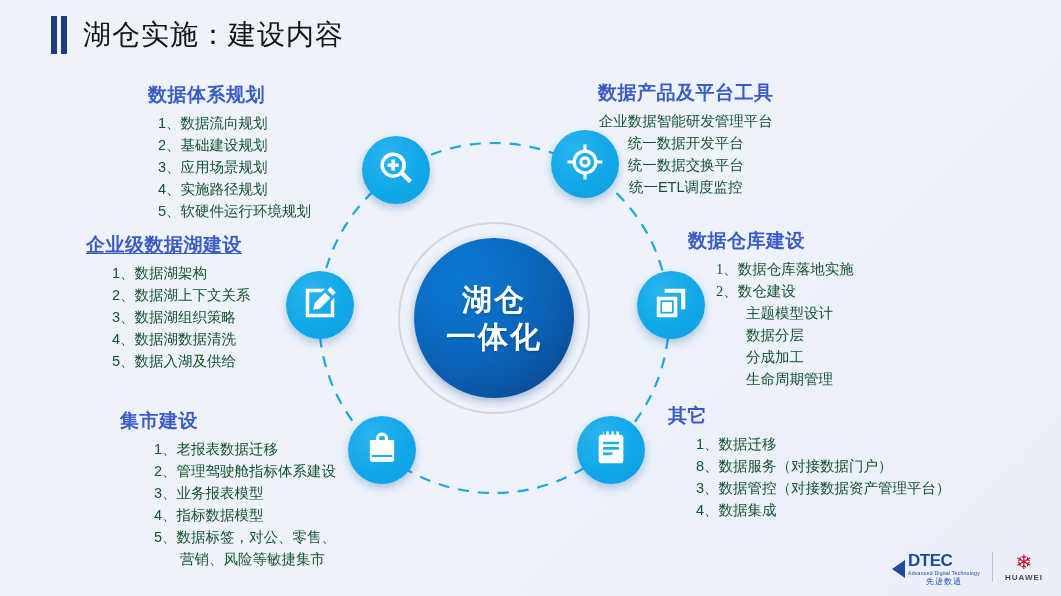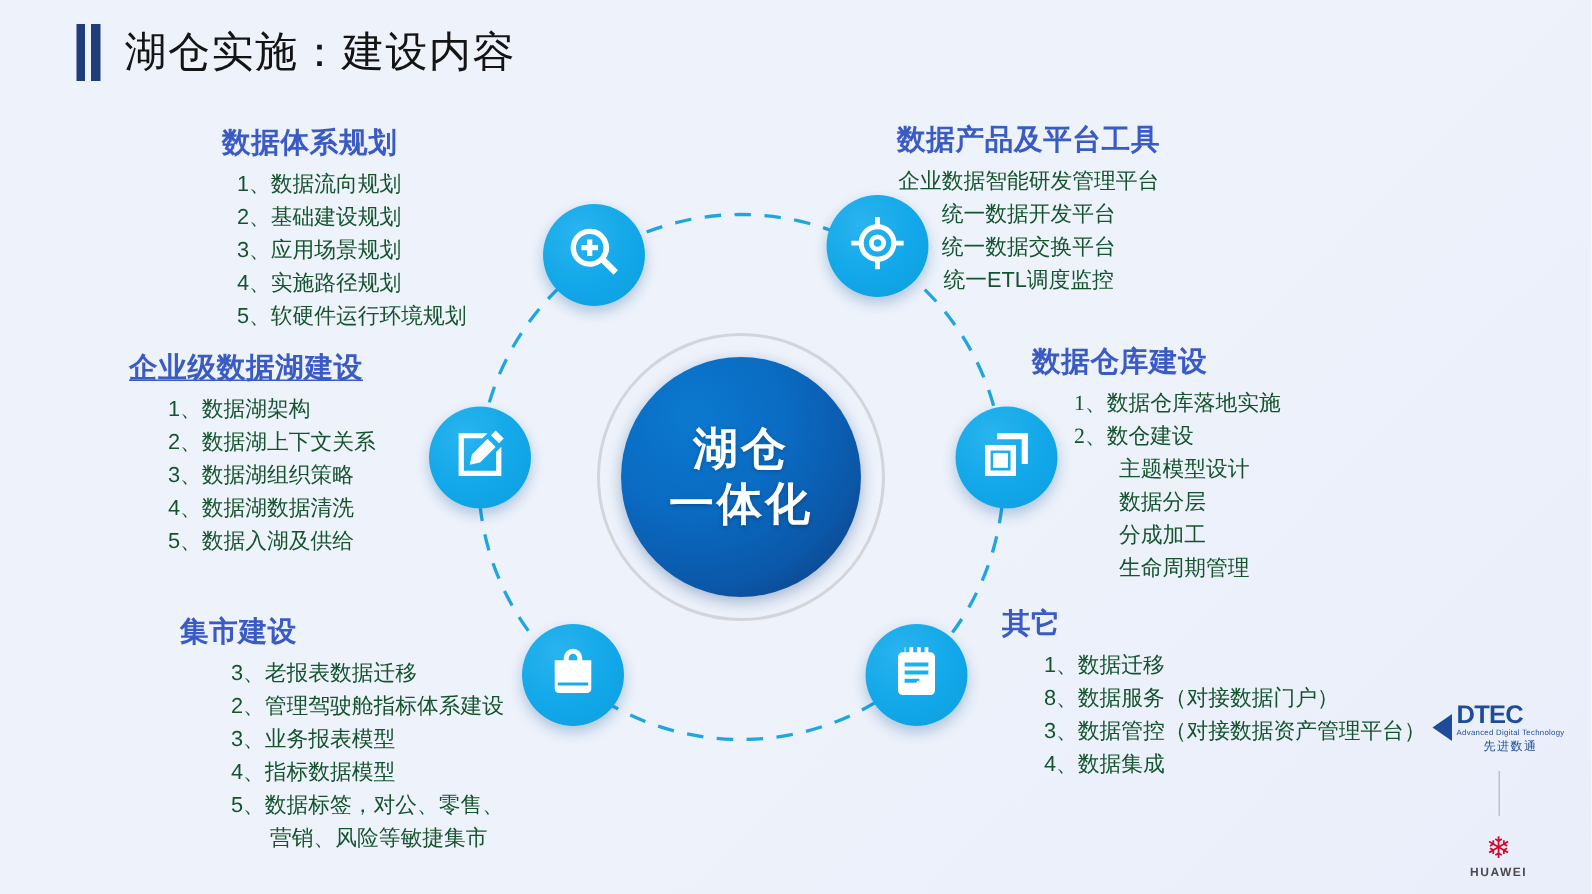--- a/index.html
+++ b/index.html
@@ -155,23 +155,21 @@
 
   .b-other       { left: 668px; top: 403px; }
   .b-other ul    { margin-left: 28px; }
 
   
   .footer-logos {
     position: absolute;
     right: 18px;
     bottom: 10px;
     display: flex;
-    align-items: center;
     gap: 12px;
-    flex-direction: column;
   }
   .logo-dtec { display: flex; align-items: center; gap: 3px; }
   .dtec-mark {
     width: 0; height: 0;
     border-top: 9px solid transparent;
     border-bottom: 9px solid transparent;
     border-right: 13px solid #1f4b9b;
   }
   .dtec-text { display: flex; flex-direction: column; line-height: 1; }
   .dtec-main { font-size: 17px; font-weight: bold; color: #1f4b9b; letter-spacing: -0.5px; }
@@ -295,21 +293,21 @@
     <li class="sub">主题模型设计</li>
     <li class="sub">数据分层</li>
     <li class="sub">分成加工</li>
     <li class="sub">生命周期管理</li>
   </ul>
 </div>
 
 <div class="block b-market">
   <h3>集市建设</h3>
   <ul>
-    <li>3、老报表数据迁移</li>
+    <li>1、老报表数据迁移</li>
     <li>2、管理驾驶舱指标体系建设</li>
     <li>3、业务报表模型</li>
     <li>4、指标数据模型</li>
     <li>5、数据标签，对公、零售、</li>
     <li class="cont">营销、风险等敏捷集市</li>
   </ul>
 </div>
 
 <div class="block b-other">
   <h3>其它</h3>

